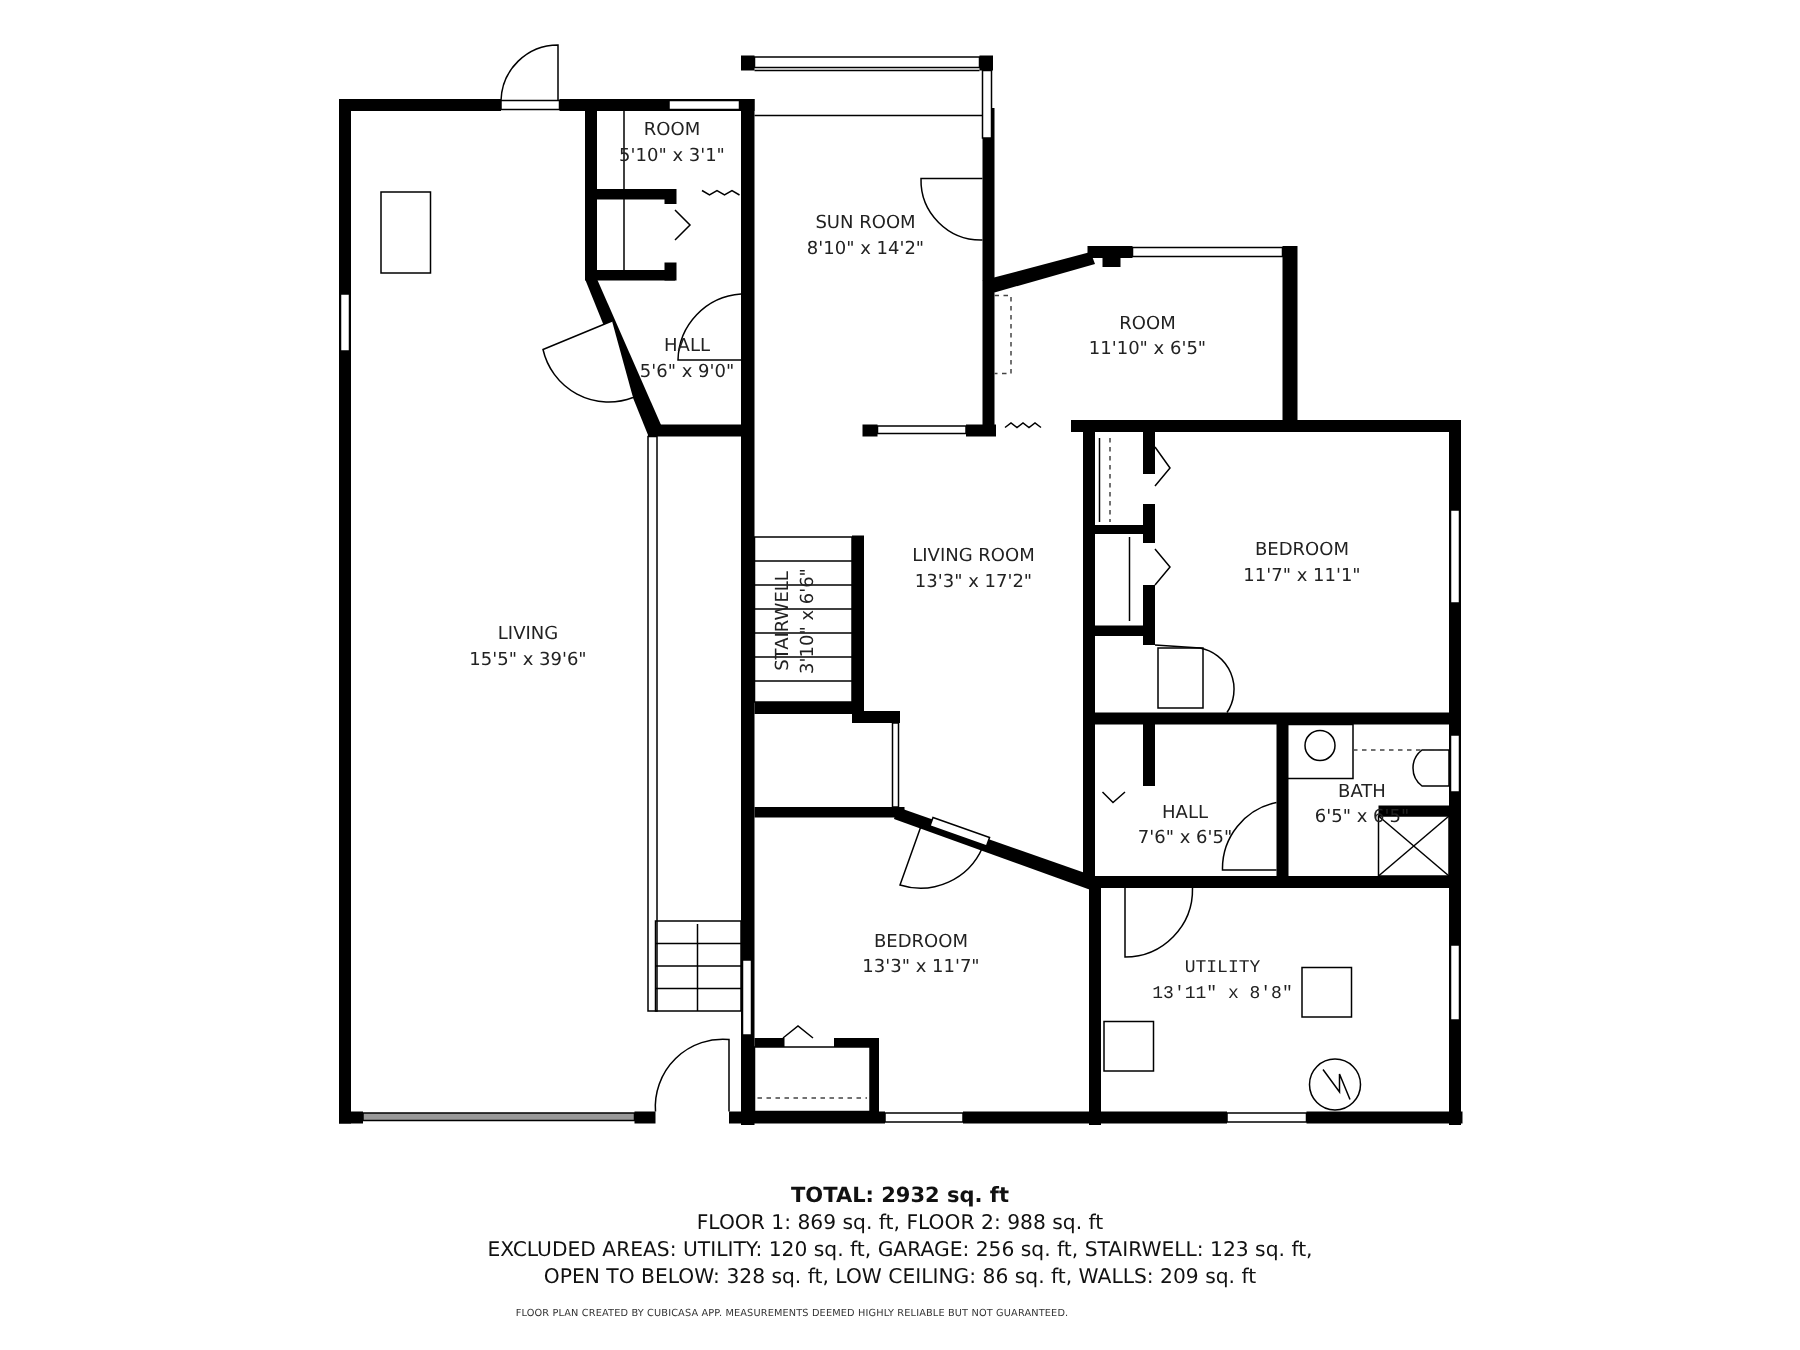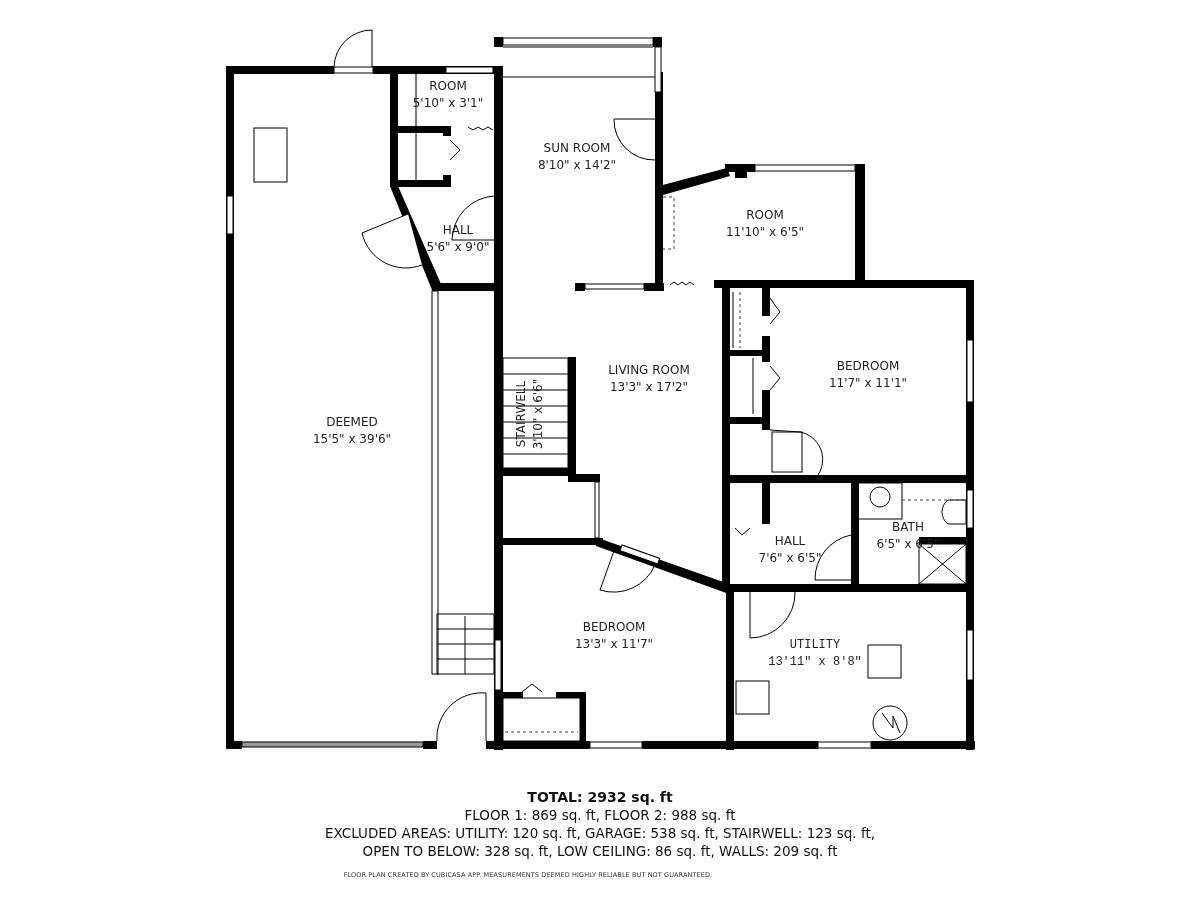--- a/index.html
+++ b/index.html
@@ -182,21 +182,21 @@
 </div>
 <div class="room-label" style="left:765px; top:207px;">
   <div>ROOM</div>
   <div>11'10" x 6'5"</div>
 </div>
 <div class="room-label" style="left:458px; top:222px;">
   <div>HALL</div>
   <div>5'6" x 9'0"</div>
 </div>
 <div class="room-label" style="left:352px; top:414px;">
-  <div>DEEMED</div>
+  <div>LIVING</div>
   <div>15'5" x 39'6"</div>
 </div>
 <div class="room-label vert" style="left:530px; top:414px;">
   <div>STAIRWELL</div>
   <div>3'10" x 6'6"</div>
 </div>
 <div class="room-label" style="left:649px; top:362px;">
   <div>LIVING ROOM</div>
   <div>13'3" x 17'2"</div>
 </div>
@@ -217,16 +217,16 @@
   <div>13'3" x 11'7"</div>
 </div>
 <div class="room-label" style="left:815px; top:637px;font-family:Liberation Mono, monospace;">
   <div>UTILITY</div>
   <div>13'11" x 8'8"</div>
 </div>
 
 <div id="summary">
   <div class="total">TOTAL: 2932 sq. ft</div>
   <div>FLOOR 1: 869 sq. ft, FLOOR 2: 988 sq. ft</div>
-  <div>EXCLUDED AREAS: UTILITY: 120 sq. ft, GARAGE: 538 sq. ft, STAIRWELL: 123 sq. ft,</div>
+  <div>EXCLUDED AREAS: UTILITY: 120 sq. ft, GARAGE: 256 sq. ft, STAIRWELL: 123 sq. ft,</div>
   <div>OPEN TO BELOW: 328 sq. ft, LOW CEILING: 86 sq. ft, WALLS: 209 sq. ft</div>
 </div>
 <div id="disclaimer">FLOOR PLAN CREATED BY CUBICASA APP. MEASUREMENTS DEEMED HIGHLY RELIABLE BUT NOT GUARANTEED.</div>
 
 </body></html>

